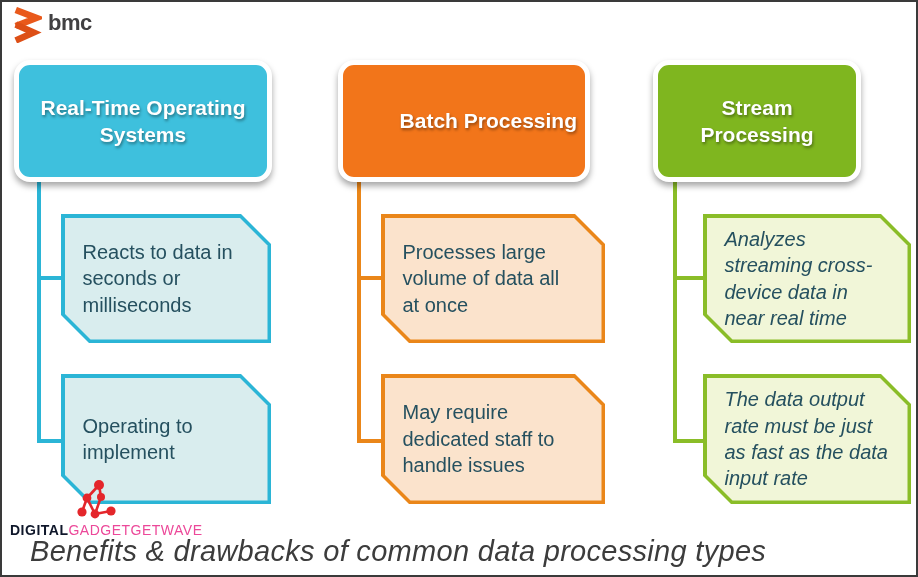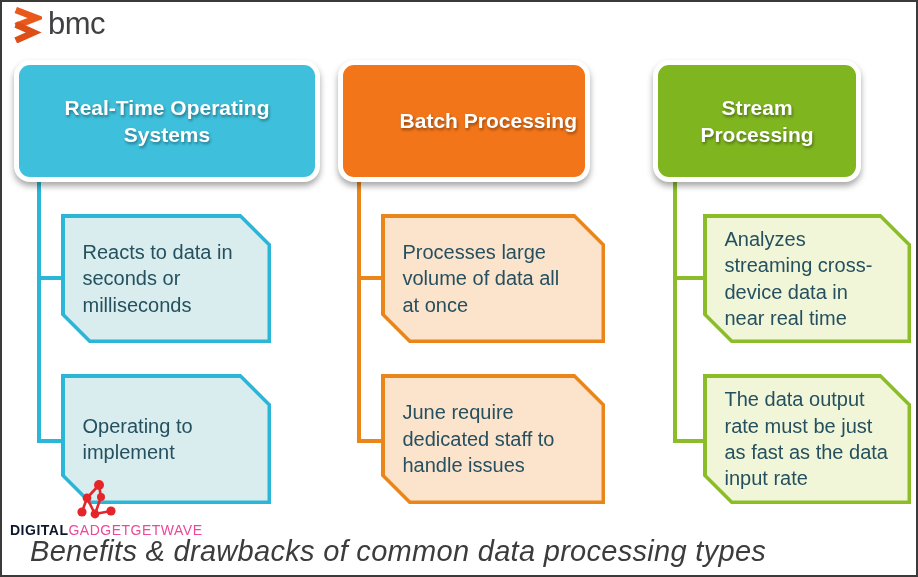--- a/index.html
+++ b/index.html
@@ -7,21 +7,21 @@
     position:relative;
     width:918px;height:577px;
     background:#ffffff;
     border:2px solid #3a3a3a;
     box-sizing:border-box;
     overflow:hidden;
     font-family:"Liberation Sans", sans-serif;
   }
   
   .brand{position:absolute;left:10px;top:5px;display:flex;align-items:center;gap:6px;}
-  .brand-text{font-size:31px;font-weight:400;color:#414042;letter-spacing:-0.5px;line-height:1;padding-bottom:4px;}
+  .brand-text{font-size:22px;font-weight:700;color:#414042;letter-spacing:-0.5px;line-height:1;padding-bottom:4px;}
   
   .column{position:absolute;top:0;height:577px;}
   .col-0{left:12px;width:258px;}
   .col-1{left:336px;width:256px;}
   .col-2{left:651px;width:260px;}
   .header-box{
     position:absolute;top:58px;left:0;
     height:122px;box-sizing:border-box;
     background:var(--fill);
     border:5px solid #ffffff;
@@ -51,21 +51,21 @@
     display:flex;align-items:center;
     color:var(--text);
     font-size:20px;line-height:1.32;
   }
   .child-inner > span{display:block;padding:0 26px 0 18px;}
   .col-2 .child-inner > span{padding:0 18px 0 18px;}
   .child-1{top:212px;height:129px;}
   .child-2{top:372px;height:130px;}
   .col-0 .child-card{left:47px;width:210px;padding-left:35px;}
   .col-1 .child-card{left:43px;width:224px;}
-  .col-2 .child-card{left:50px;width:208px;}
+  .col-2 .child-card{left:50px;width:208px;font-style:italic;}
   
   .wm-icon{position:absolute;left:72px;top:477px;z-index:4;}
   .watermark{position:absolute;left:8px;top:520px;font-size:14px;letter-spacing:0.5px;z-index:4;}
   .wm-bold{font-weight:800;color:#0f172a;}
   .wm-light{font-weight:400;color:#ec4899;}
   .caption{
     position:absolute;left:28px;top:533px;
     font-size:29px;font-style:italic;color:#3c3c3c;
     letter-spacing:0.3px;z-index:4;
   }
@@ -82,21 +82,21 @@
         <polyline points="4,18.5 23,27 4,35.5" fill="none" stroke="#DD4F16" stroke-width="7"></polyline>
       </svg>
     </span>
     <span class="brand-text">bmc</span>
   </div>
 
   <div class="column col-0" style="--fill: #3EC0DD; --line: #2BB5D6; --child: #D9EDEE; --text: #25505F;">
     <div class="connector conn-v" style="left:23px;"></div>
     <div class="connector conn-h" style="left:23px;top:274px;width:26px;"></div>
     <div class="connector conn-h" style="left:23px;top:437px;width:26px;"></div>
-    <div class="header-box" style="width:306px;justify-content:flex-end;">
+    <div class="header-box" style="width:258px;justify-content:flex-end;">
       <span>Real-Time Operating Systems</span>
     </div>
     <div class="child-card child-1">
       <div class="child-inner">
           <span>Reacts to data in seconds or milliseconds</span>
         </div>
     </div>
     <div class="child-card child-2">
       <div class="child-inner">
           <span>Operating to implement</span>
@@ -111,21 +111,21 @@
     <div class="header-box" style="width:252px;justify-content:flex-end;">
       <span>Batch Processing</span>
     </div>
     <div class="child-card child-1">
       <div class="child-inner">
           <span>Processes large volume of data all at once</span>
         </div>
     </div>
     <div class="child-card child-2">
       <div class="child-inner">
-          <span>June require dedicated staff to handle issues</span>
+          <span>May require dedicated staff to handle issues</span>
         </div>
     </div>
   </div>
 
   <div class="column col-2" style="--fill: #7FB61F; --line: #8ABD28; --child: #F1F6D8; --text: #25505F;">
     <div class="connector conn-v" style="left:20px;"></div>
     <div class="connector conn-h" style="left:20px;top:274px;width:32px;"></div>
     <div class="connector conn-h" style="left:20px;top:437px;width:32px;"></div>
     <div class="header-box" style="width:208px;">
       <span>Stream Processing</span>

